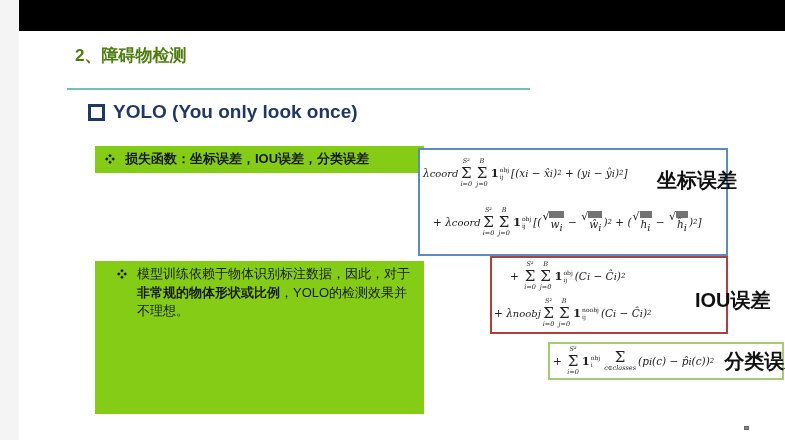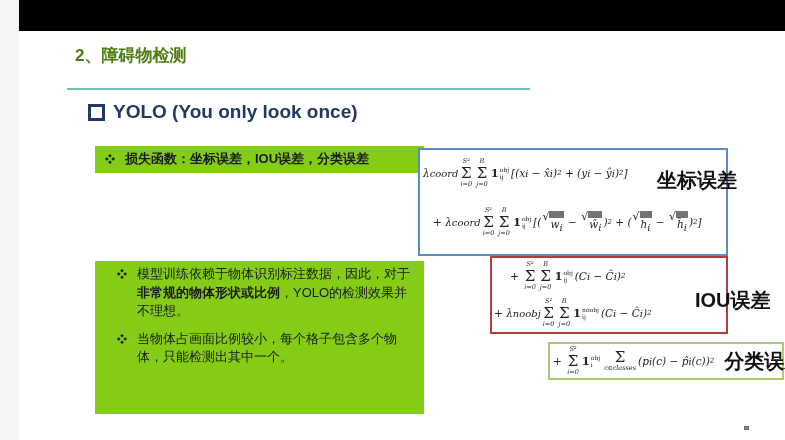--- a/index.html
+++ b/index.html
@@ -95,31 +95,20 @@
         <span class="bm">
           <svg viewBox="0 0 10 10" xmlns="http://www.w3.org/2000/svg" fill="#1a1a1a">
             <path d="M5 0 L6.8 1.8 L5 3.6 L3.2 1.8 Z"></path>
             <path d="M5 6.4 L6.8 8.2 L5 10 L3.2 8.2 Z"></path>
             <path d="M1.8 3.2 L3.6 5 L1.8 6.8 L0 5 Z"></path>
             <path d="M8.2 3.2 L10 5 L8.2 6.8 L6.4 5 Z"></path>
           </svg>
         </span>
         <div class="bt"><span>模型训练依赖于物体识别标注数据，因此，对于</span><span class="b">非常规的物体形状或比例</span><span>，YOLO的检测效果并不理想。</span></div>
       </div>
-      <div class="bi">
-        <span class="bm">
-          <svg viewBox="0 0 10 10" xmlns="http://www.w3.org/2000/svg" fill="#1a1a1a">
-            <path d="M5 0 L6.8 1.8 L5 3.6 L3.2 1.8 Z"></path>
-            <path d="M5 6.4 L6.8 8.2 L5 10 L3.2 8.2 Z"></path>
-            <path d="M1.8 3.2 L3.6 5 L1.8 6.8 L0 5 Z"></path>
-            <path d="M8.2 3.2 L10 5 L8.2 6.8 L6.4 5 Z"></path>
-          </svg>
-        </span>
-        <div class="bt"><span>当物体占画面比例较小，每个格子包含多个物体，只能检测出其中一个。</span></div>
-      </div>
     </div>
 
   <div class="fbox box-coord">
     <div class="mf fl f-coord-1">
         <span class="mt">λ</span>
         <span class="msub">coord</span>
         <span class="msum">
           <span class="mlim">S²</span>
           <span class="msig">Σ</span>
           <span class="mlim">i=0</span>

